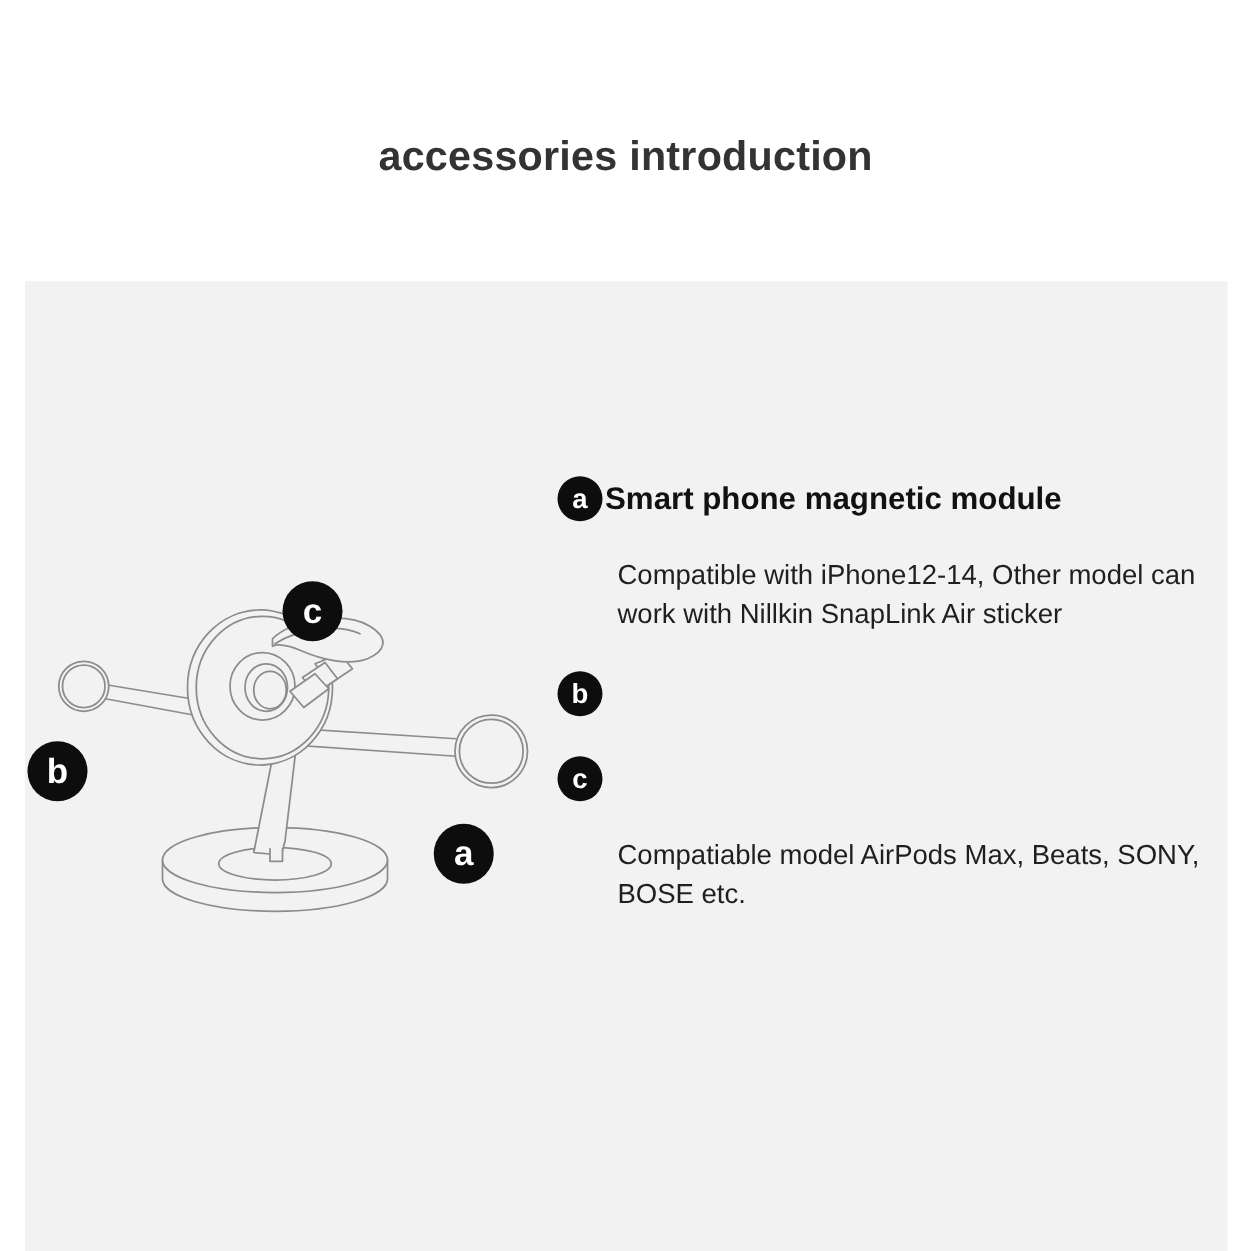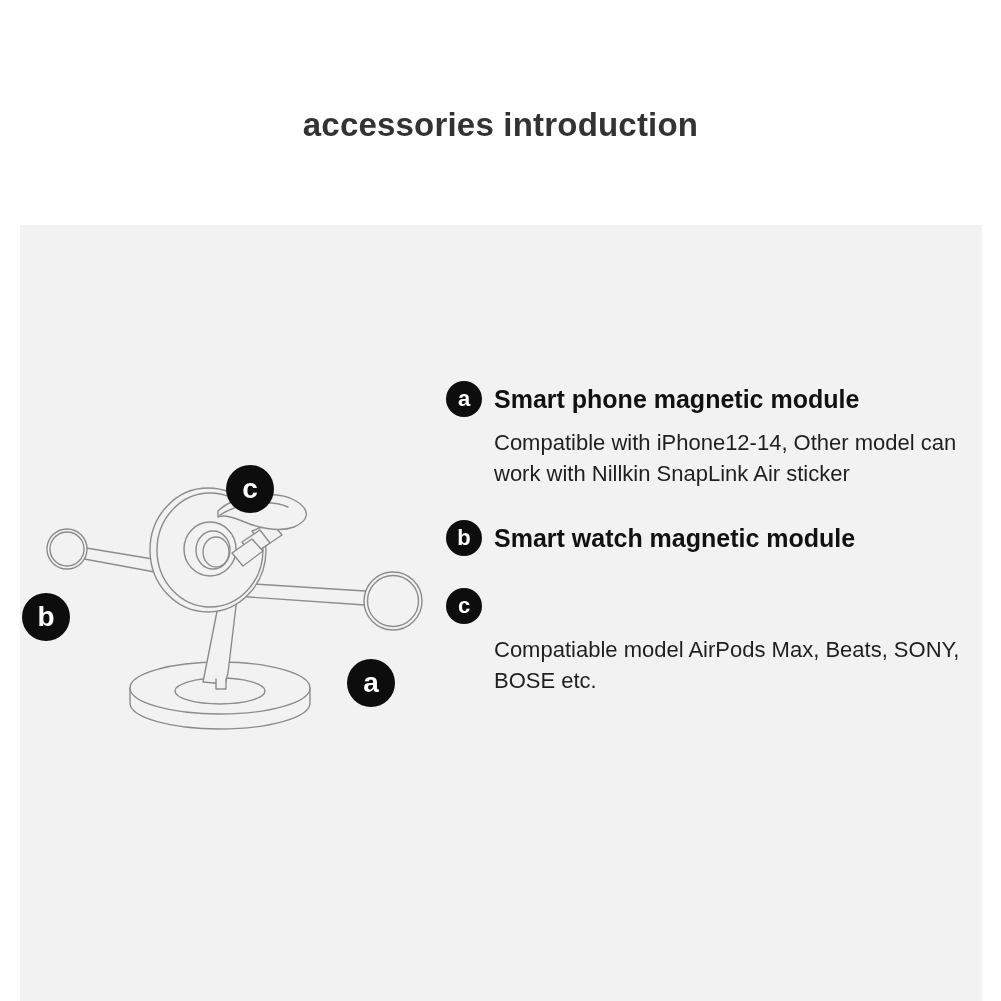--- a/index.html
+++ b/index.html
@@ -98,30 +98,30 @@
     line-height: 36px;
     border-radius: 50%;
     background: #0d0d0d;
     color: #ffffff;
     font-size: 22px;
     font-weight: bold;
     text-align: center;
   }
 
   .legend-title {
-    margin-left: 12px;
+    margin-left: 2px;
     font-size: 25px;
     font-weight: bold;
     color: #111111;
     white-space: nowrap;
   }
 
   .legend-desc {
     margin-left: 48px;
-    margin-top: 9px;
+    margin-top: 26px;
     font-size: 22px;
     line-height: 31px;
     color: #1f1f1f;
     max-width: 480px;
   }
 </style>
 </head>
 <body>
 
 <div class="page">
@@ -186,21 +186,20 @@
         <div class="legend-head">
           <div class="badge">a</div>
           <div class="legend-title">Smart phone magnetic module</div>
         </div>
         <div class="legend-desc">Compatible with iPhone12-14, Other model can work with Nillkin SnapLink Air sticker</div>
       </div>
 
       <div class="legend-item">
         <div class="legend-head">
           <div class="badge">b</div>
-          <div class="legend-title">Smart watch magnetic module</div>
         </div>
       </div>
 
       <div class="legend-item">
         <div class="legend-head">
           <div class="badge">c</div>
         </div>
         <div class="legend-desc">Compatiable model AirPods Max, Beats, SONY, BOSE etc.</div>
       </div>
 

